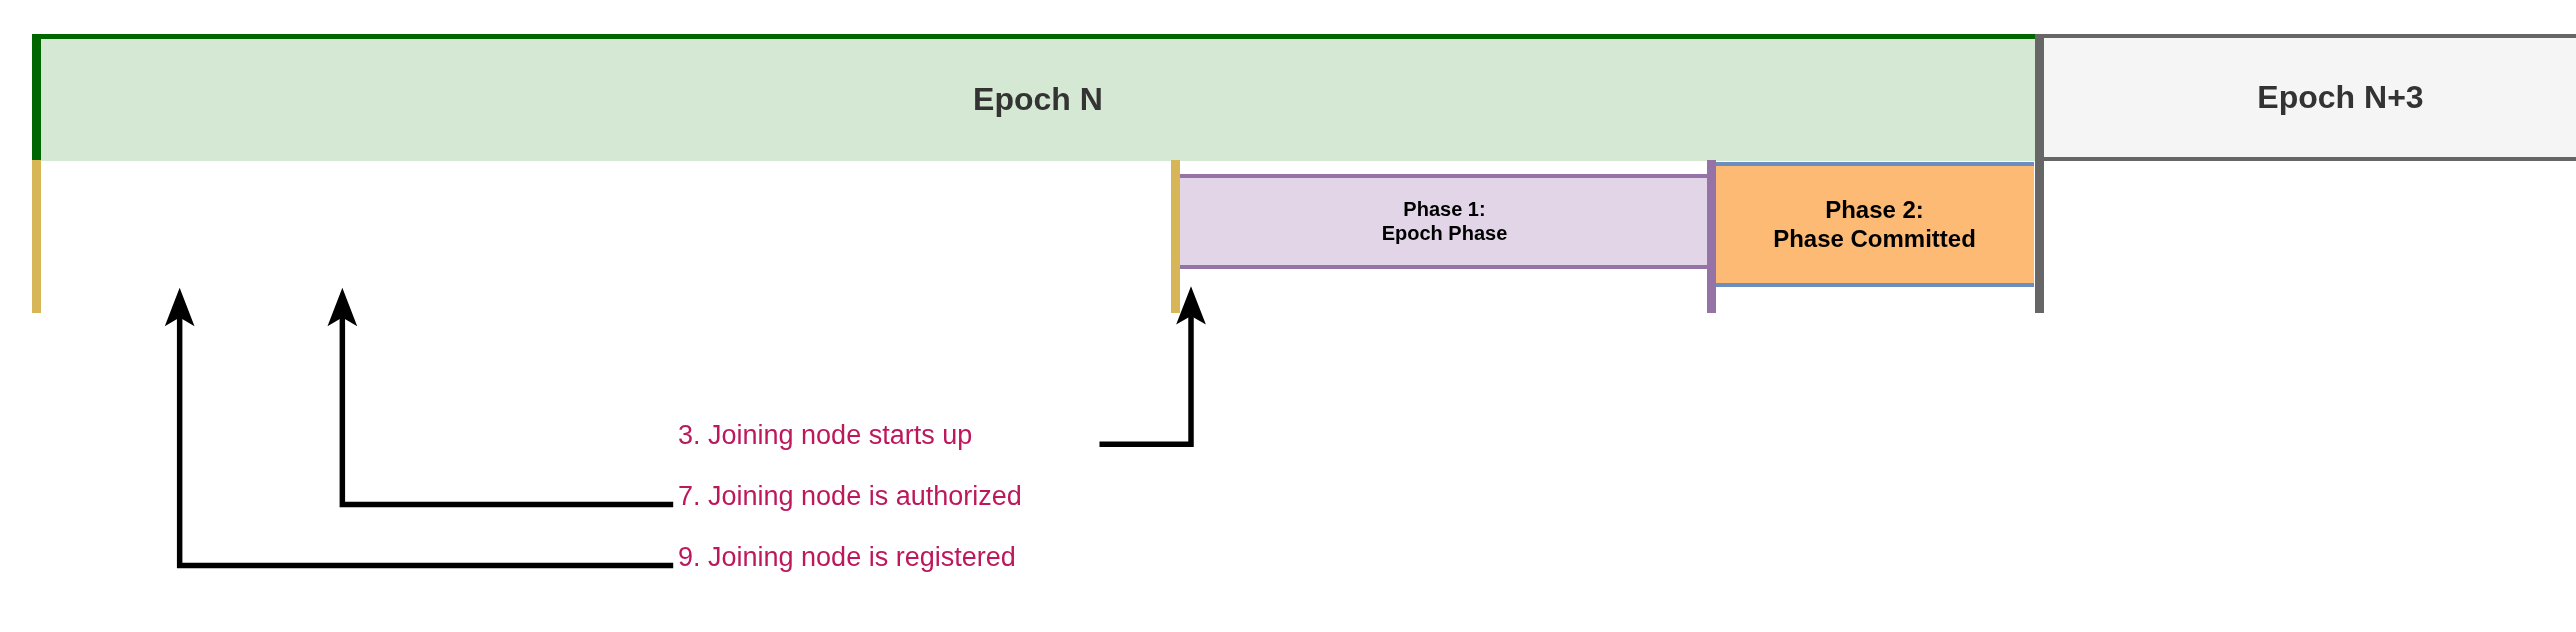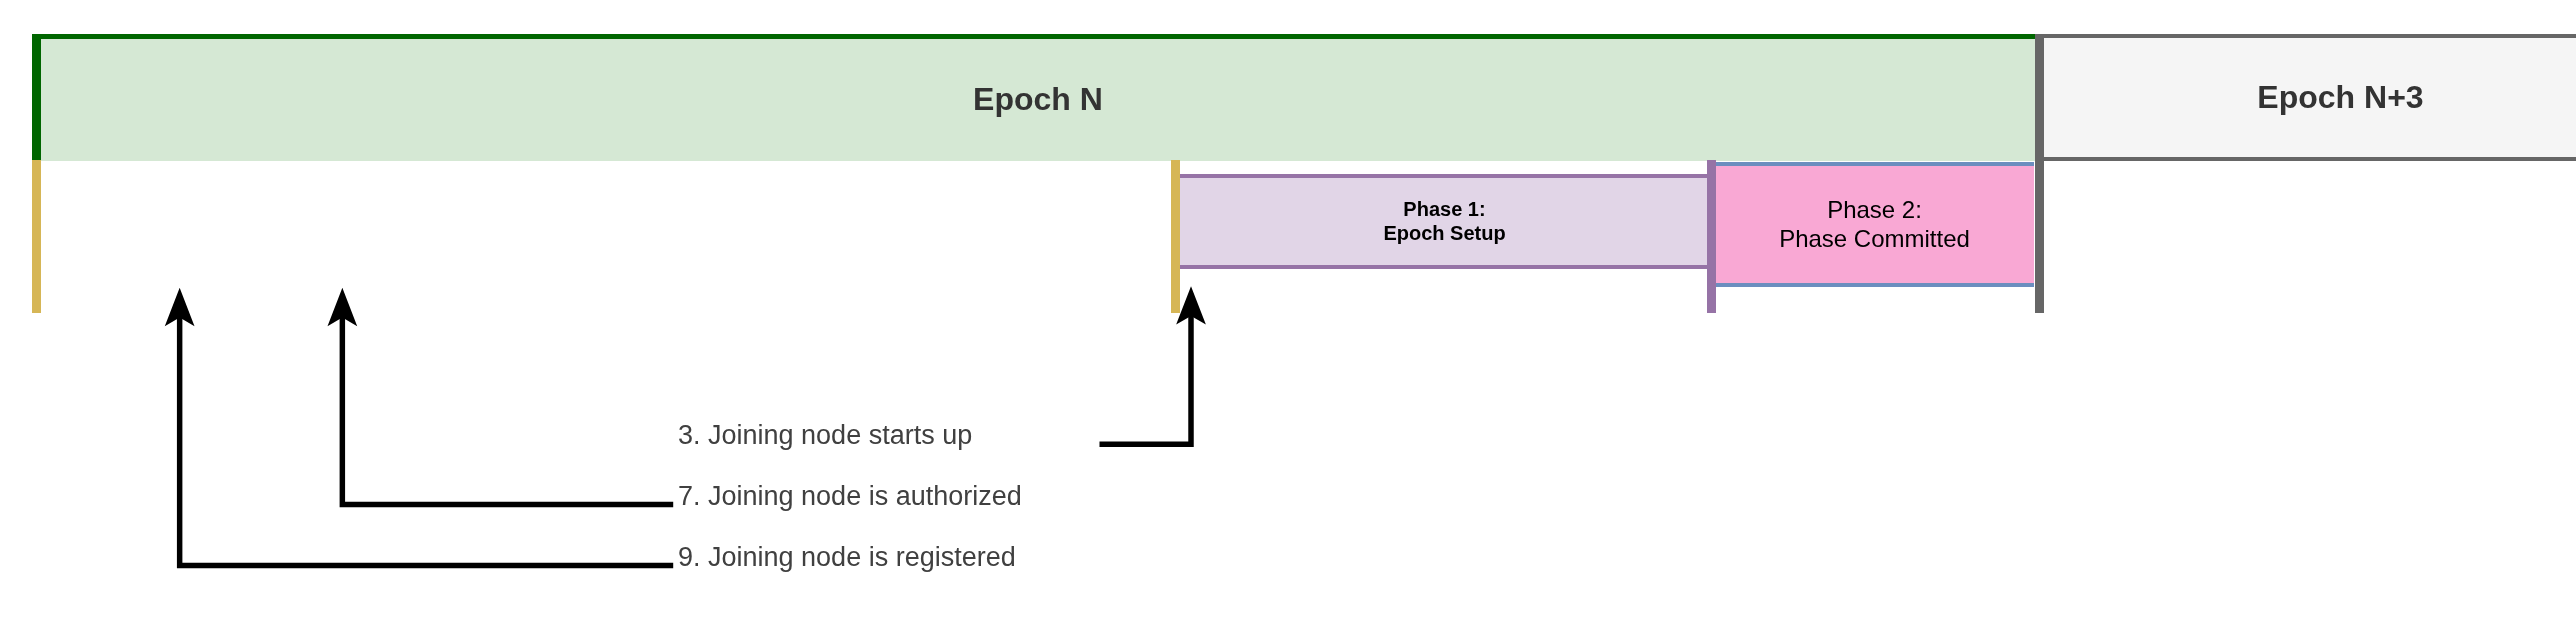--- a/index.html
+++ b/index.html
@@ -80,26 +80,26 @@
     font-size: 20px;
     font-weight: bold;
     margin-top: 12px;
   }
 
   #phase-2 {
     left: 1715px;
     top: 162px;
     width: 319px;
     height: 125px;
-    background: #f9a8d4;
+    background: #fdba74;
     border-top: 4.7px solid #6c8ebf;
     border-bottom: 4.7px solid #6c8ebf;
     color: #000000;
     font-size: 24px;
-    font-weight: normal;
+    font-weight: bold;
   }
 
   
   .vbar {
     position: absolute;
   }
   #bar-epoch-start-green {
     left: 32px;
     top: 34px;
     width: 9.4px;
@@ -148,21 +148,21 @@
     stroke: #000000;
     stroke-width: 7;
     fill: none;
   }
   .arrowhead {
     fill: #000000;
   }
 
   .callout-label {
     position: absolute;
-    color: #404040;
+    color: #be185d;
     font-size: 27px;
     white-space: nowrap;
   }
   #label-3 { left: 678px; top: 420px; }
   #label-2 { left: 678px; top: 481px; }
   #label-1 { left: 678px; top: 542px; }
 </style>
 </head>
 <body>
 
@@ -172,21 +172,21 @@
     <span>Epoch N</span>
   </div>
 
   <div class="box" id="epoch-n-plus-1">
     <span>Epoch N+3</span>
   </div>
 
 
   <div class="box" id="phase-1">
     <span>Phase 1:</span>
-    <span>Epoch Setup</span>
+    <span>Epoch Phase</span>
   </div>
 
   <div class="box" id="phase-2">
     <span>Phase 2:</span>
     <span>Phase Committed</span>
   </div>
 
   <div class="vbar" id="bar-epoch-start-green"></div>
   <div class="vbar" id="bar-epoch-start-gold"></div>
   <div class="vbar" id="bar-phase0-end-gold"></div>

